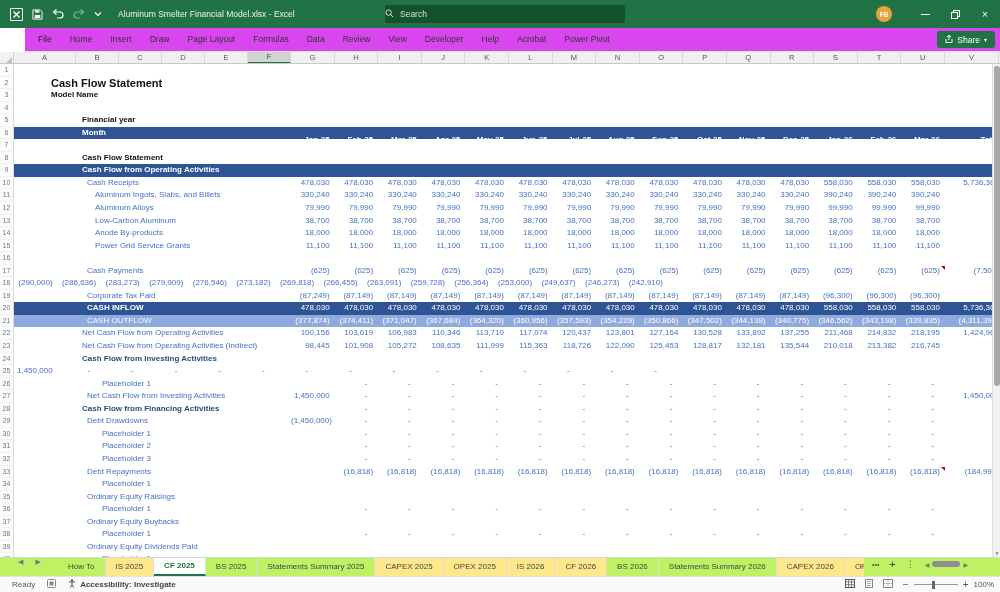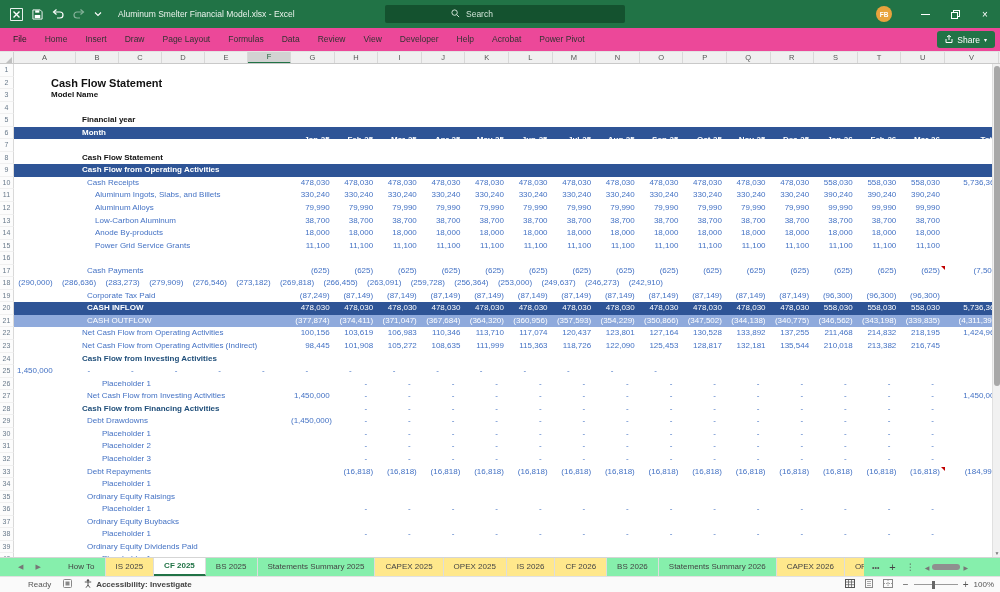--- a/index.html
+++ b/index.html
@@ -6,28 +6,28 @@
   html,body { width:1000px; height:592px; overflow:hidden; }
   body { font-family:"Liberation Sans", sans-serif; background:#fff; }
   #window { position:relative; width:1000px; height:592px; background:#fff; overflow:hidden; }
 
   
   .titlebar { height:28px; background:var(--green); display:flex; align-items:center; position:relative; color:#fff; }
   .qat { display:flex; align-items:center; gap:9px; padding-left:10px; }
   .qat svg { display:block; }
   .qat .dim { opacity:.45; }
   .tb-title { font-size:8.5px; color:#eaf3ec; margin-left:16px; white-space:nowrap; }
-  .searchbox { position:absolute; left:385px; top:5px; width:240px; height:18px; background:var(--greendark); border-radius:2px; display:flex; align-items:center; gap:6px; padding-left:66px; }
+  .searchbox { position:absolute; left:385px; top:5px; width:240px; height:18px; background:var(--greendark); border-radius:2px; display:flex; align-items:center; gap:6px; }
   .searchbox span { font-size:8.5px; color:#cfe3d6; }
   .tb-right { position:absolute; right:0; top:0; height:28px; display:flex; align-items:center; }
   .avatar { width:16px; height:16px; border-radius:50%; background:#E8A33D; color:#fff; font-size:6.5px; font-weight:bold; display:flex; align-items:center; justify-content:center; margin-right:18px; }
   .winbtn { width:30px; height:28px; display:flex; align-items:center; justify-content:center; color:#fff; font-size:10px; }
 
   
-  .menubar { height:24px; background:#ec4899; display:flex; align-items:flex-start; position:relative; border-bottom:1px solid #E3E3E3; }
+  .menubar { height:24px; background:#d946ef; display:flex; align-items:flex-start; position:relative; border-bottom:1px solid #E3E3E3;margin-left:25px; }
   .mtab { font-size:8.5px; color:#333; padding:0 9px; line-height:23px; white-space:nowrap; }
   .mtab:first-child { margin-left:4px; color:#222; }
   .share-btn { position:absolute; right:5px; top:3px; height:17px; background:var(--green); border-radius:3px; color:#fff; font-size:8.5px; display:flex; align-items:center; gap:4px; padding:0 8px; }
 
   
   .colheaders { height:12px; display:flex; background:#EFEFEF; border-bottom:1px solid #C9C9C9; overflow:hidden; }
   .corner { width:14px; height:12px; background:#F2F2F2; border-right:1px solid #CFCFCF; position:relative; }
   .corner:after { content:""; position:absolute; right:1px; bottom:1px; border-left:6px solid transparent; border-bottom:6px solid #C0C0C0; }
   .colh { height:12px; font-size:7.5px; color:#555; text-align:center; line-height:12px; border-right:1px solid #D8D8D8; background:#F0F0F0; }
   .colh.sel { background:#D2D2D2; border-bottom:2px solid var(--green); line-height:10px; color:#1e5c39; }
@@ -50,33 +50,33 @@
   .s-section .label { color:var(--navy); font-weight:bold; }
   .cells-bold .cell { font-weight:bold;margin-top:7px; }
   .flag { position:absolute; right:0; top:1px; width:0; height:0; border-top:4px solid var(--red); border-left:4px solid transparent; }
 
   
   .vscroll { position:absolute; top:0; right:0; width:8px; height:493px; background:#F1F1F1; border-left:1px solid #E0E0E0; }
   .vthumb { position:absolute; top:2px; left:1px; width:6px; height:320px; background:#A8A8A8; border-radius:3px; }
   .vdown { position:absolute; bottom:1px; left:0; width:8px; text-align:center; font-size:5px; color:#777; }
 
   
-  .tabbar { height:19px; background:#86efac; border-top:1px solid #D5D5D5; display:flex; align-items:center; }
+  .tabbar { height:19px; background:#bef264; border-top:1px solid #D5D5D5; display:flex; align-items:flex-start; }
   .tabnav { width:58px; display:flex; align-items:center; gap:12px; padding-left:18px; color:#777; font-size:7px; }
   .tabs-wrap { display:flex; overflow:hidden; width:806px; white-space:nowrap; }
   .stab { font-size:8px; color:#444; padding:0 10px; line-height:18px; border-right:1px solid #DDD; white-space:nowrap; }
   .stab.yellow { background:var(--yellow); }
   .stab.active { background:#fff; color:var(--green); font-weight:bold; border-bottom:2px solid var(--green); line-height:16px; }
   .tabctrl { display:flex; align-items:center; gap:10px; padding:0 8px; color:#555; font-size:9px; }
   .mini-hscroll { display:flex; align-items:center; gap:3px; color:#777; font-size:6px; }
   .mini-hscroll .mthumb { width:28px; height:6px; background:#8F8F8F; border-radius:3px; }
 
   
   .statusbar { height:16px; background:#FAFAFA; border-top:1px solid #E1E1E1; display:flex; align-items:center; font-size:8px; color:#555; position:relative; }
-  .sb-left { display:flex; align-items:center; gap:12px; padding-left:28px; }
+  .sb-left { display:flex; align-items:center; gap:12px; padding-left:12px; }
   .sb-acc { display:flex; align-items:center; gap:4px; color:#444; }
   .sb-right { position:absolute; right:6px; display:flex; align-items:center; gap:10px; }
   .viewicons { display:flex; gap:9px; align-items:center; }
   .zoomctl { display:flex; align-items:center; gap:5px; color:#555; }
   .ztrack { width:44px; height:1px; background:#9a9a9a; position:relative; }
   .zknob { position:absolute; left:18px; top:-3px; width:3px; height:8px; background:#666; }
 </style>
 </head>
 <body>
 

